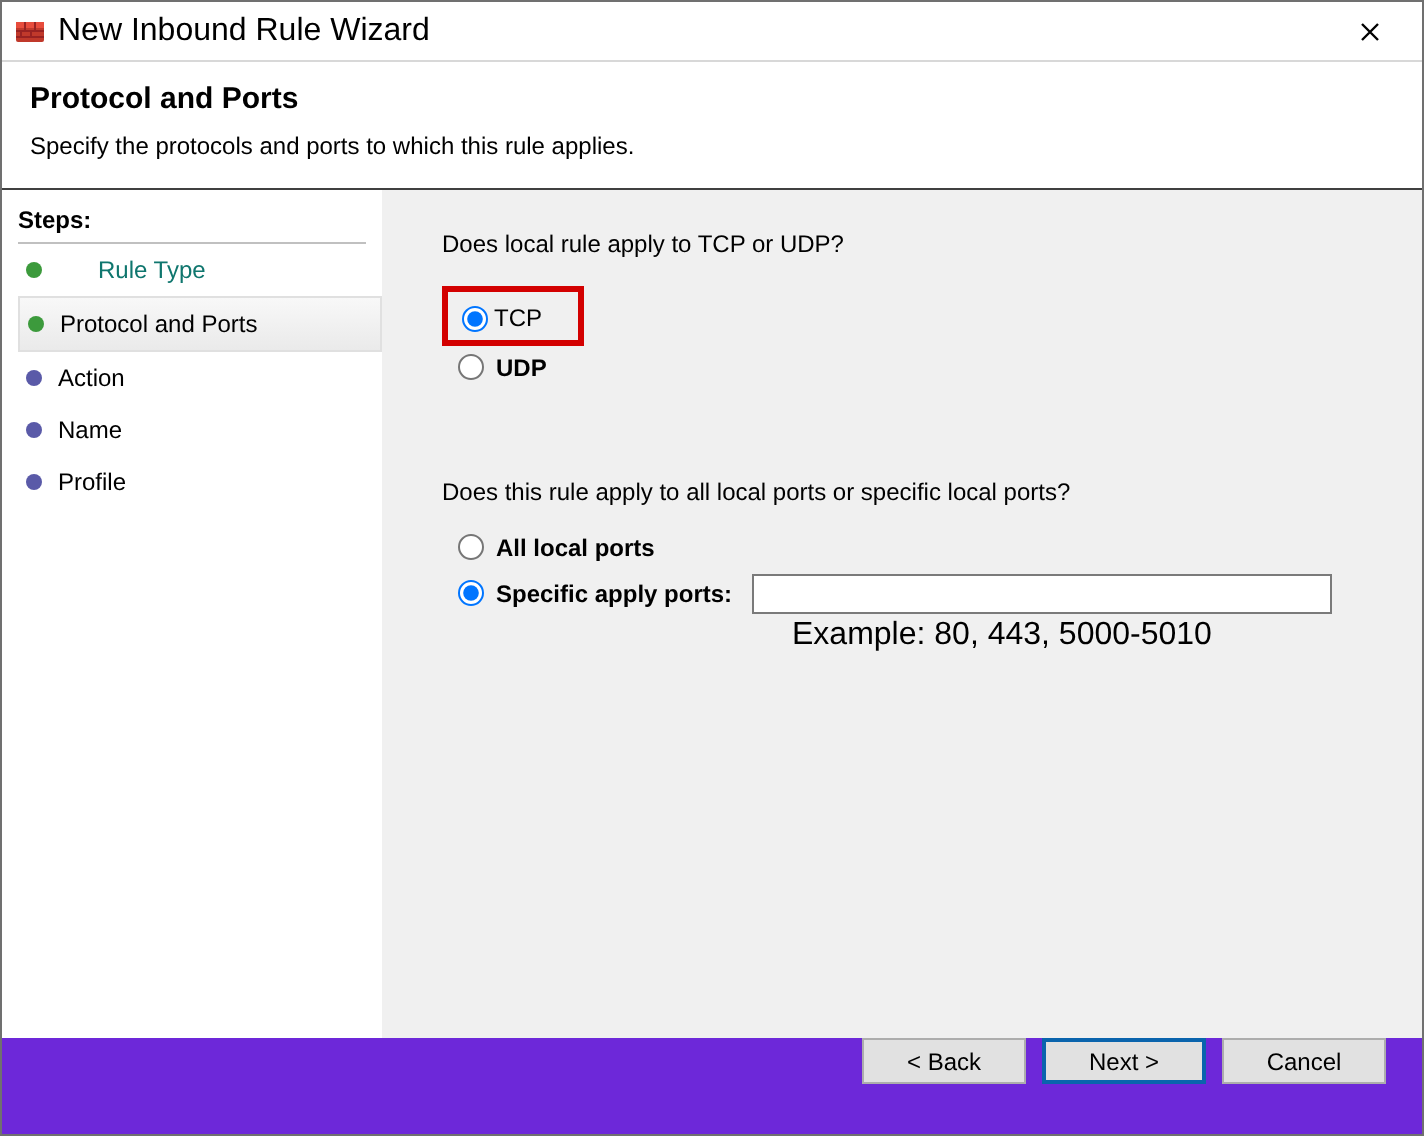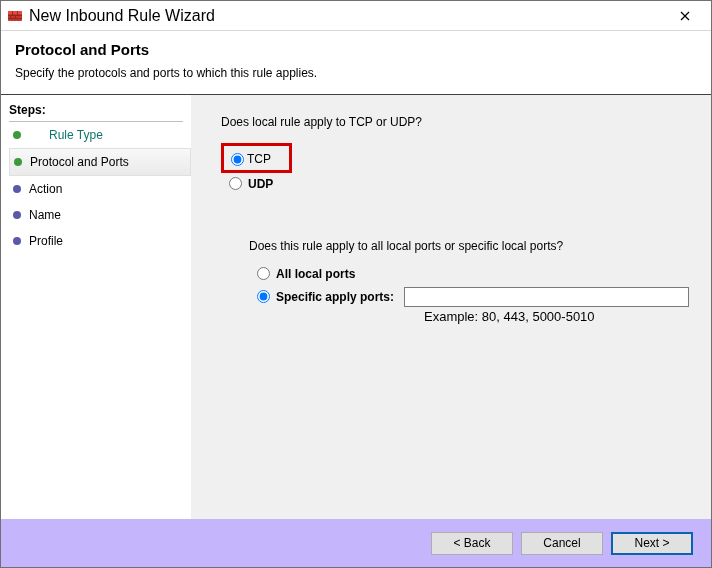--- a/index.html
+++ b/index.html
@@ -116,49 +116,48 @@
     height: 13px;
   }
   .radio-row label.bold { font-weight: bold; }
   .highlight-box {
     border: 3px solid #d30000;
     display: inline-flex;
     align-items: flex-end;
     padding: 4px 18px 4px 2px;
     margin-bottom: 4px;
   }
-  .section2 { margin-top: 48px; margin-left: 28px; }
+  .section2 { margin-top: 48px; }
   .ports-row {
     display: flex;
     align-items: center;
     margin-bottom: 2px;
   }
   .ports-row .rlabel {
     width: 155px;
     font-weight: bold;
   }
   .ports-input {
     flex: 1;
     height: 20px;
     border: 1px solid #7a7a7a;
     background: #fff;
     padding: 1px 4px;
     font-size: 12px;
     max-width: 290px;
   }
   .example {
-    font-size: 13px;
+    font-size: 16px;
     margin-left: 175px;
     margin-top: 2px;
   }
   .footer {
     height: 48px;
-    background: #c4b5fd;
-    display: flex;
-    align-items: center;
+    background: #6d28d9;
+    display: flex;
     justify-content: flex-end;
     padding-right: 18px;
     gap: 8px;
   }
   .btn {
     min-width: 82px;
     height: 23px;
     background: #e1e1e1;
     border: 1px solid #adadad;
     font-size: 12px;
@@ -256,17 +255,17 @@
           <input class="ports-input" type="text" value="" style="">
         </div>
         <div class="example">Example: 80, 443, 5000-5010</div>
       </div>
 
     </div>
   </div>
 
   <div class="footer">
     <button class="btn">&lt; Back</button>
+    <button class="btn primary">Next &gt;</button>
     <button class="btn">Cancel</button>
-    <button class="btn primary">Next &gt;</button>
   </div>
 
 </div>
 
 </body></html>

